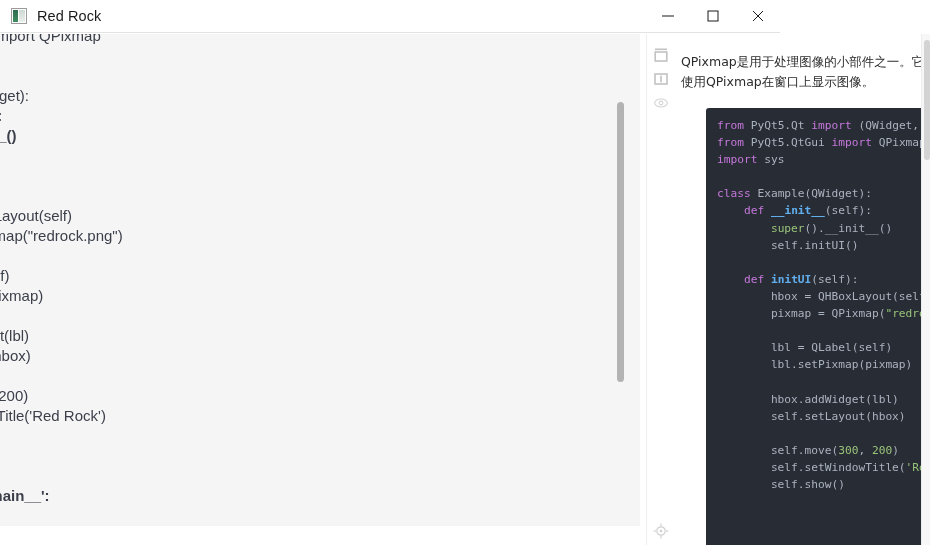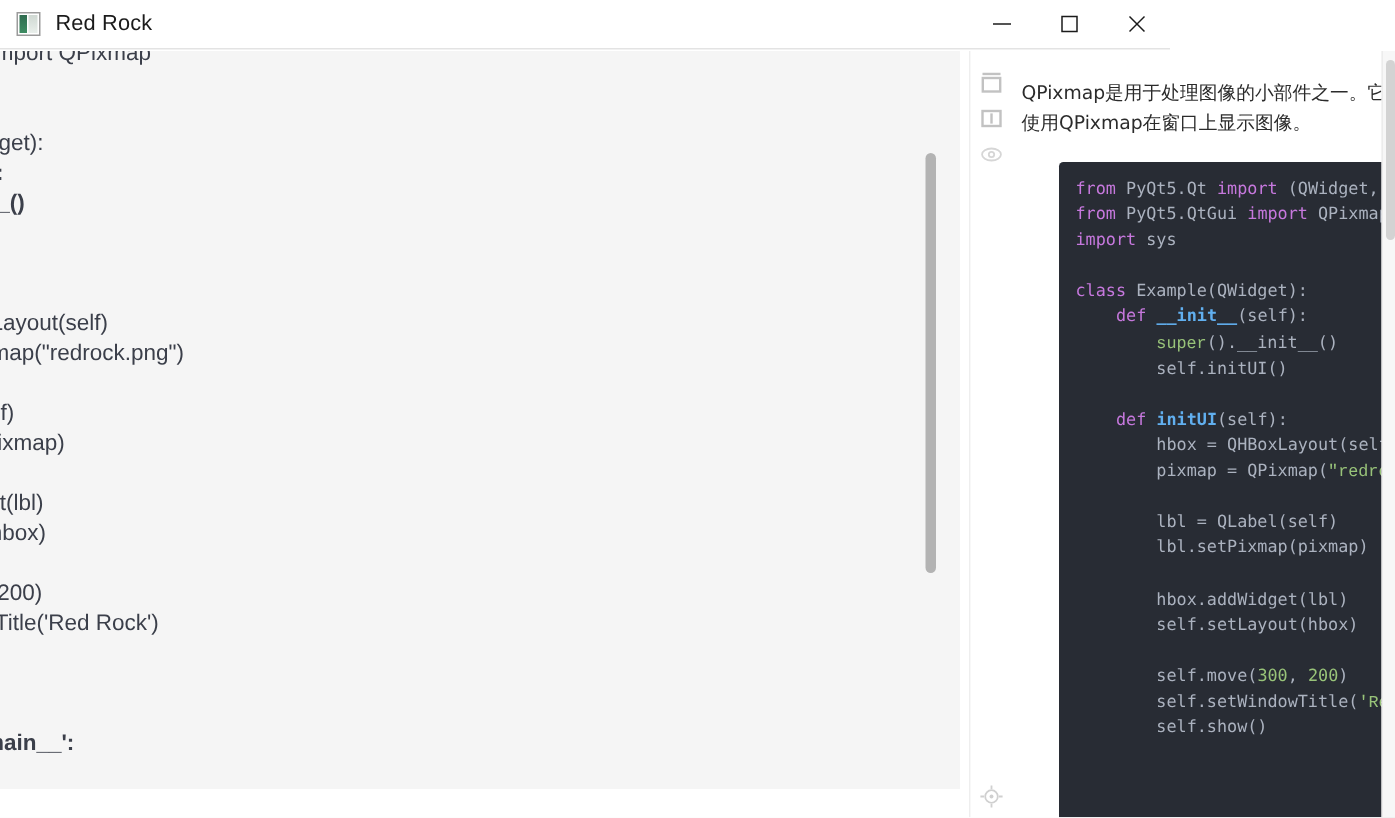--- a/index.html
+++ b/index.html
@@ -204,21 +204,21 @@
     padding-left: 11px;
     white-space: pre;
     font-family: "DejaVu Sans Mono", monospace;
     font-size: 11.2px;
     line-height: 17.1px;
     color: #abb2bf;
   }
   .code-line { height: 17.1px; }
   .kw   { color: #c678dd; }   
   .fn   { color: #61afef; font-weight: bold; }   
-  .gn   { color: #98c379; font-family: Liberation Mono, monospace; }   
+  .gn   { color: #98c379; }   
   .num  { color: #98c379; }
   .pl   { color: #abb2bf; }
 
   .right-scrollbar {
     position: absolute;
     right: 0; top: 0;
     width: 10px;
     height: 511px;
     background: #f7f7f7;
     border-left: 1px solid #ececec;

